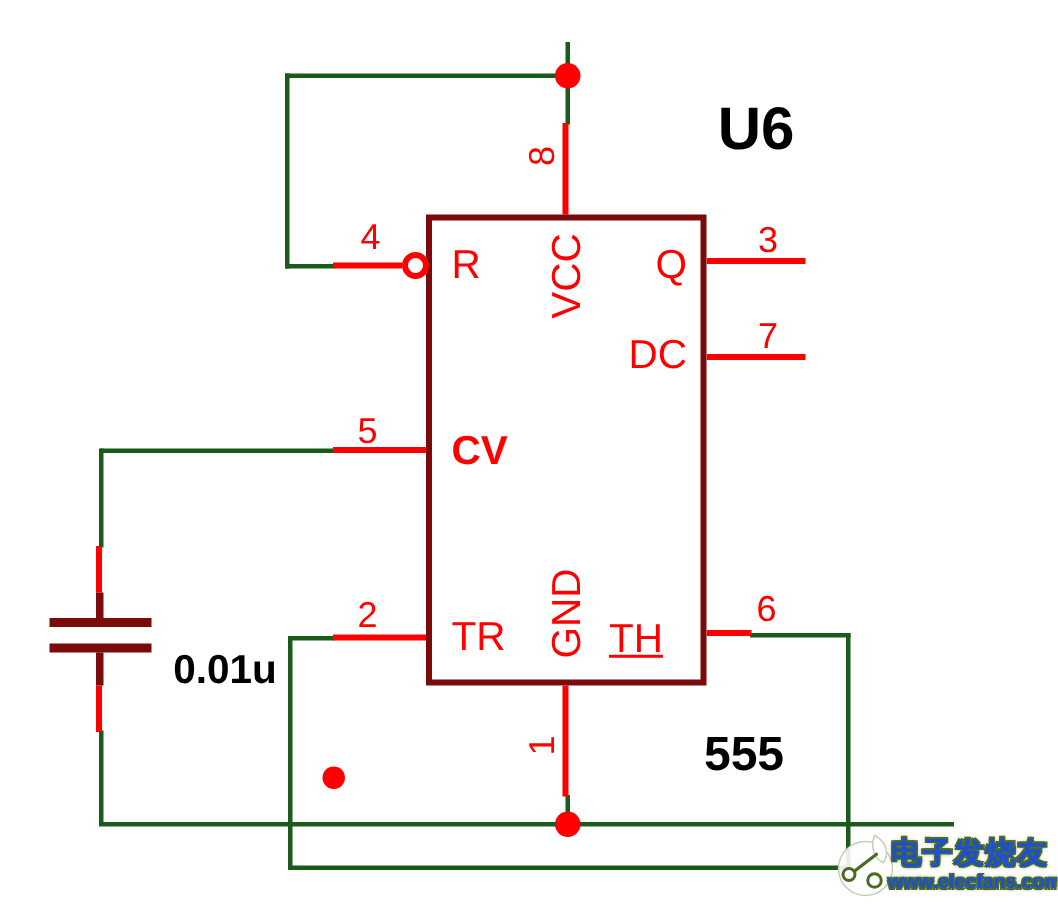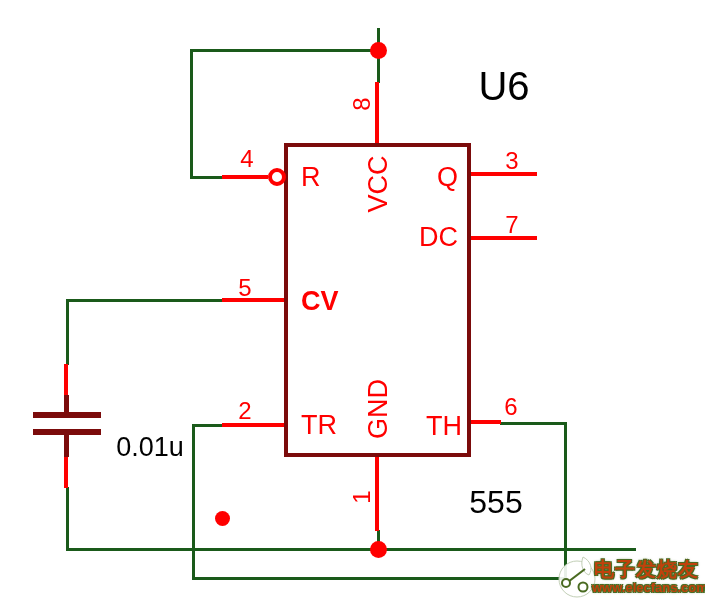--- a/index.html
+++ b/index.html
@@ -19,29 +19,29 @@
   
   .bubble{
     position:absolute;left:268px;top:168px;width:10px;height:10px;
     border:4px solid #ff0000;border-radius:50%;background:#ffffff;
   }
   .dot{position:absolute;background:#ff0000;border-radius:50%;}
   
   .lbl{position:absolute;white-space:nowrap;line-height:1;}
   .pin-name{color:#ff0000;font-size:27px;}
   .pin-num{color:#ff0000;font-size:24px;}
-  .black-lbl{color:#000000;}
+  .black-lbl{color:#000000;font-weight:bold;}
   .ctr{transform:translate(-50%,-50%);}
   .ctr-rot{transform:translate(-50%,-50%) rotate(-90deg);}
   .vctr{transform:translate(0,-50%);}
   .rctr{transform:translate(-100%,-50%);}
   
   .wm{position:absolute;z-index:5;}
   .wm-text{
-    color:#c2410c;font-weight:bold;
+    color:#1d4ed8;font-weight:bold;
     text-shadow:1px 1px 0 #4a6b22,-1px -1px 0 #4a6b22,1px -1px 0 #4a6b22,-1px 1px 0 #4a6b22,0 0 3px #4a6b22;
   }
 </style>
 </head>
 <body>
 
 <div id="canvas">
 
   <div class="wire" style="left:377px;top:28px;width:3px;height:22px;"></div>
   <div class="wire" style="left:190px;top:49px;width:189px;height:3px;"></div>
@@ -82,21 +82,21 @@
   <div class="dot" style="left:370px;top:541px;width:17px;height:17px;"></div>
   <div class="dot" style="left:215px;top:511px;width:15px;height:15px;"></div>
 
   <div class="lbl pin-name vctr" style="left:301px;top:177px;">R</div>
   <div class="lbl pin-name ctr-rot" style="left:378px;top:184px;">VCC</div>
   <div class="lbl pin-name rctr" style="left:458px;top:177px;">Q</div>
   <div class="lbl pin-name rctr" style="left:458px;top:237px;">DC</div>
   <div class="lbl pin-name vctr" style="left:301px;top:301px;font-weight:bold;">CV</div>
   <div class="lbl pin-name vctr" style="left:301px;top:425px;">TR</div>
   <div class="lbl pin-name ctr-rot" style="left:378px;top:409px;">GND</div>
-  <div class="lbl pin-name rctr" style="left:462px;top:426px;">TH</div>
+  <div class="lbl pin-name rctr" style="left:442px;top:426px;text-decoration:underline;">TH</div>
 
   <div class="lbl pin-num ctr-rot" style="left:362px;top:104px;">8</div>
   <div class="lbl pin-num ctr" style="left:247px;top:159px;">4</div>
   <div class="lbl pin-num ctr" style="left:245px;top:288px;">5</div>
   <div class="lbl pin-num ctr" style="left:245px;top:411px;">2</div>
   <div class="lbl pin-num ctr" style="left:512px;top:161px;">3</div>
   <div class="lbl pin-num ctr" style="left:512px;top:225px;">7</div>
   <div class="lbl pin-num ctr" style="left:511px;top:407px;">6</div>
   <div class="lbl pin-num ctr-rot" style="left:362px;top:497px;">1</div>
 

